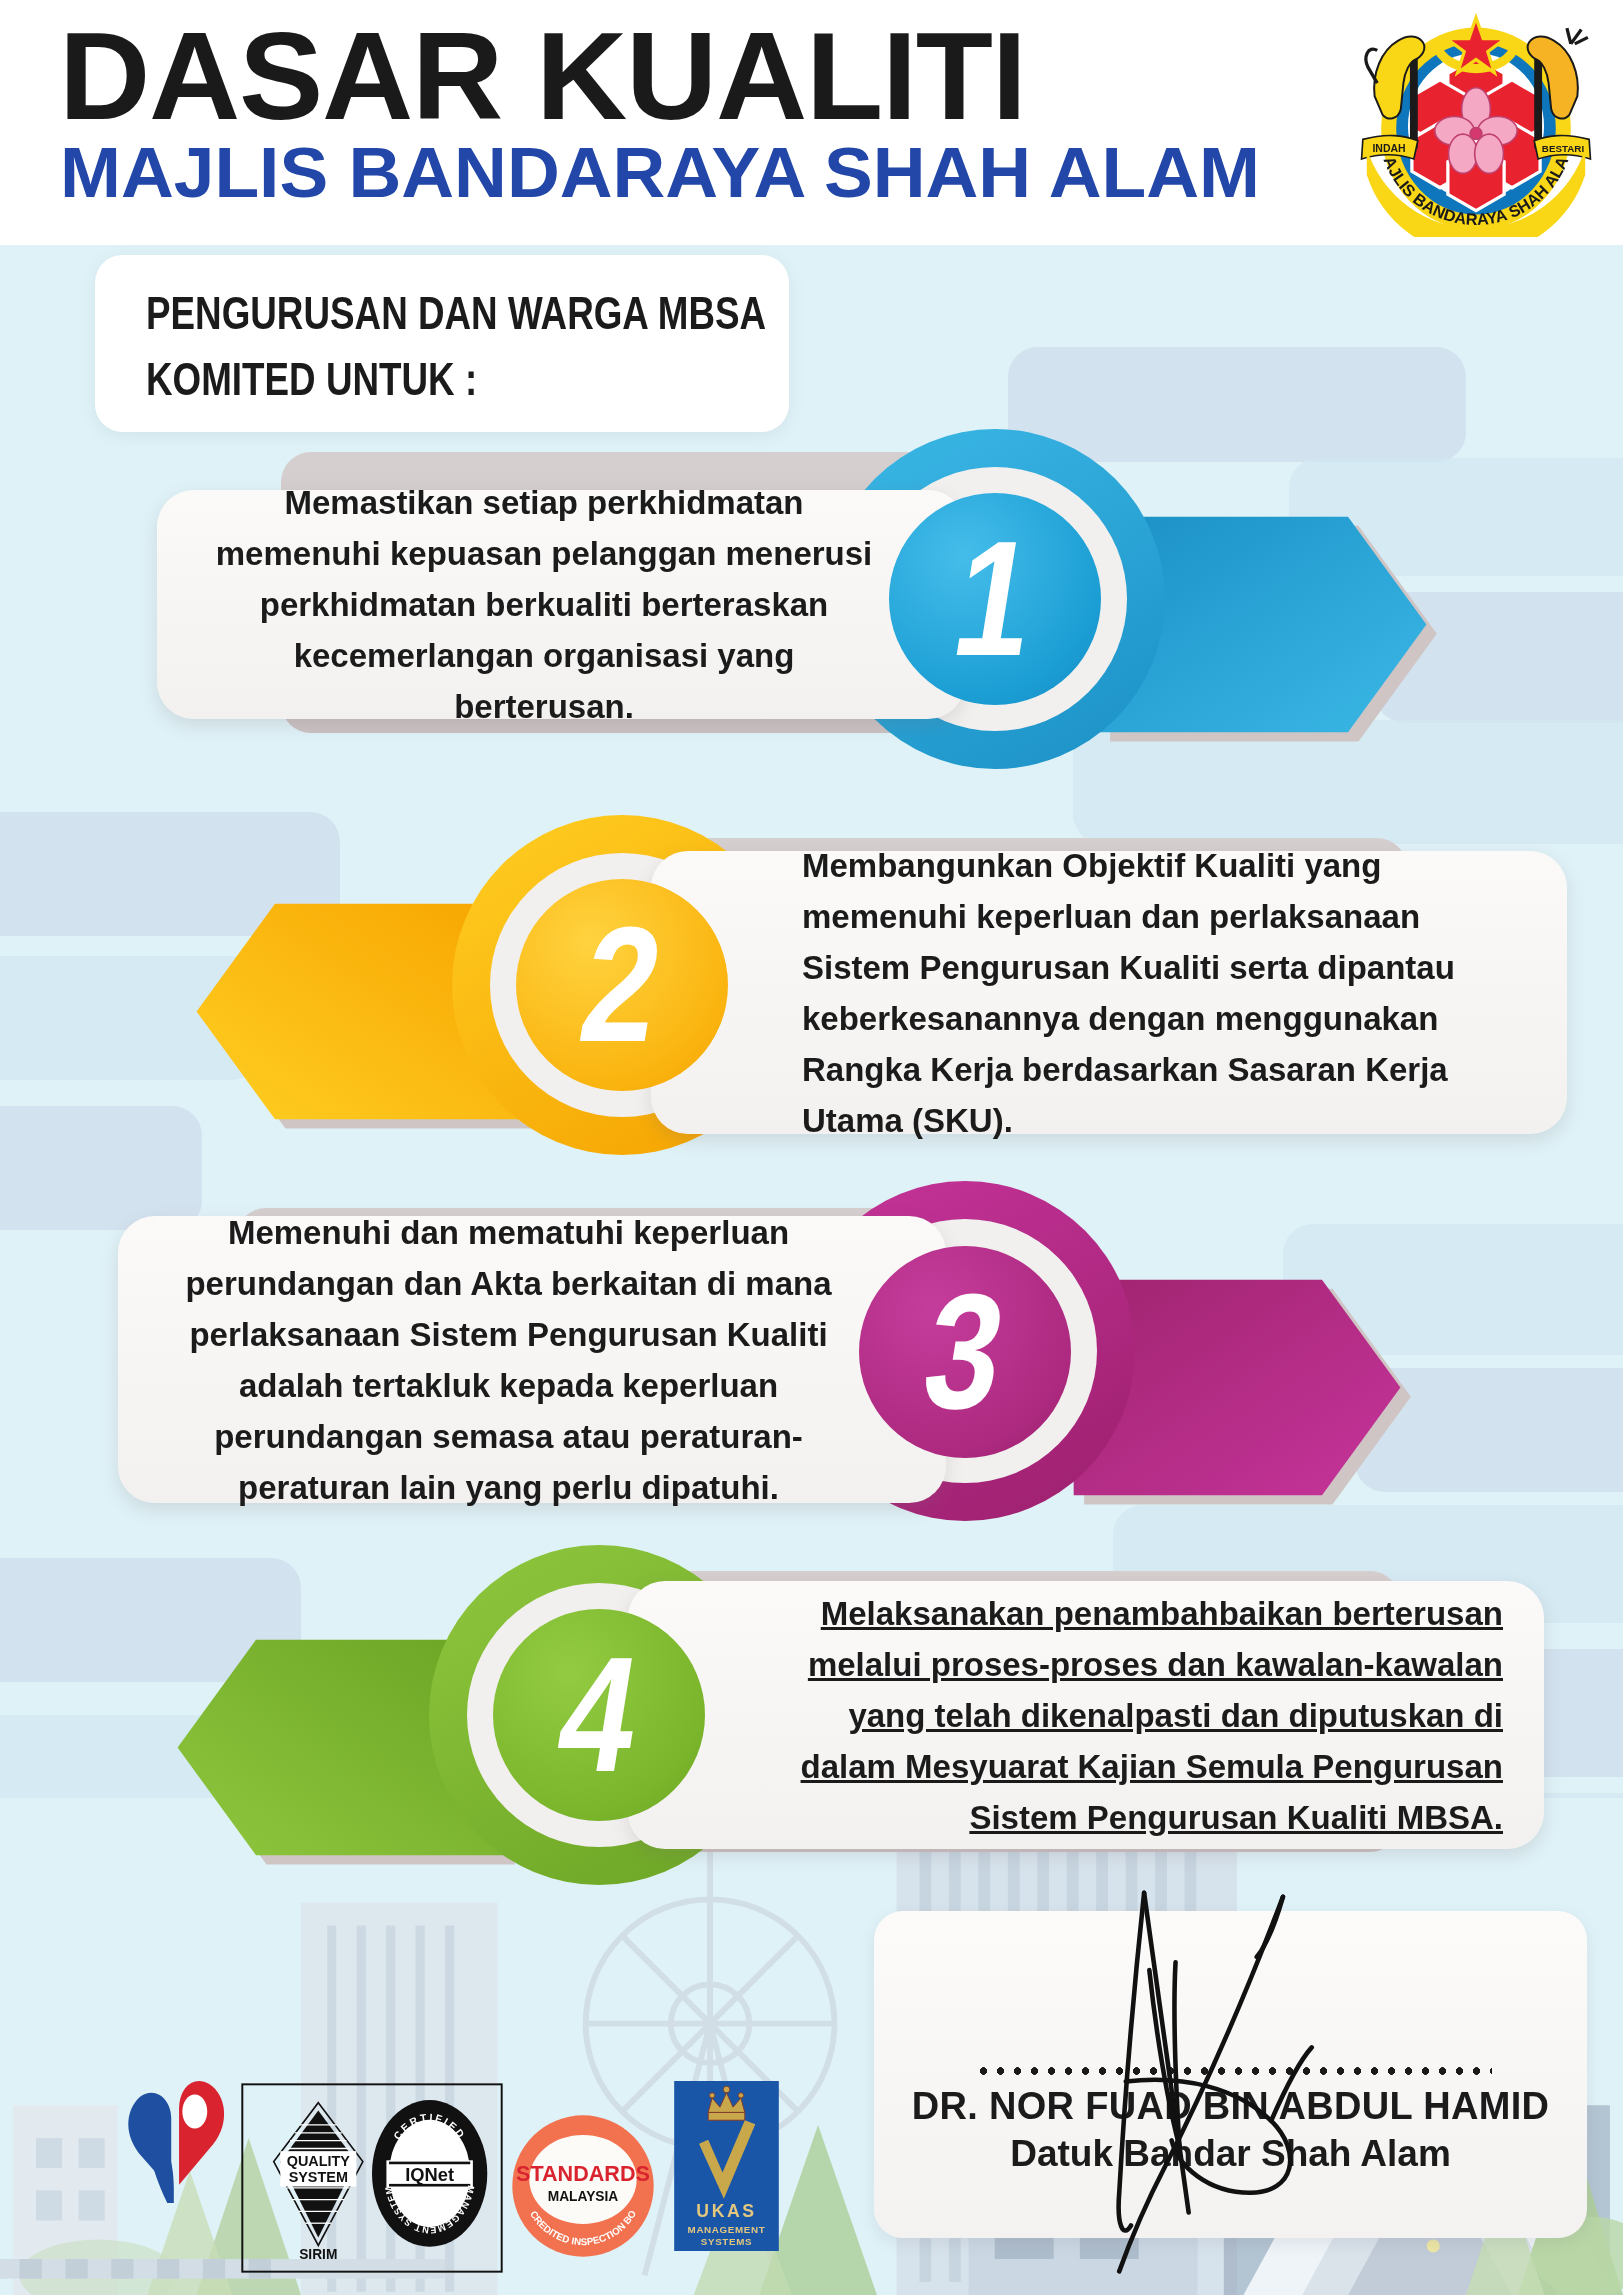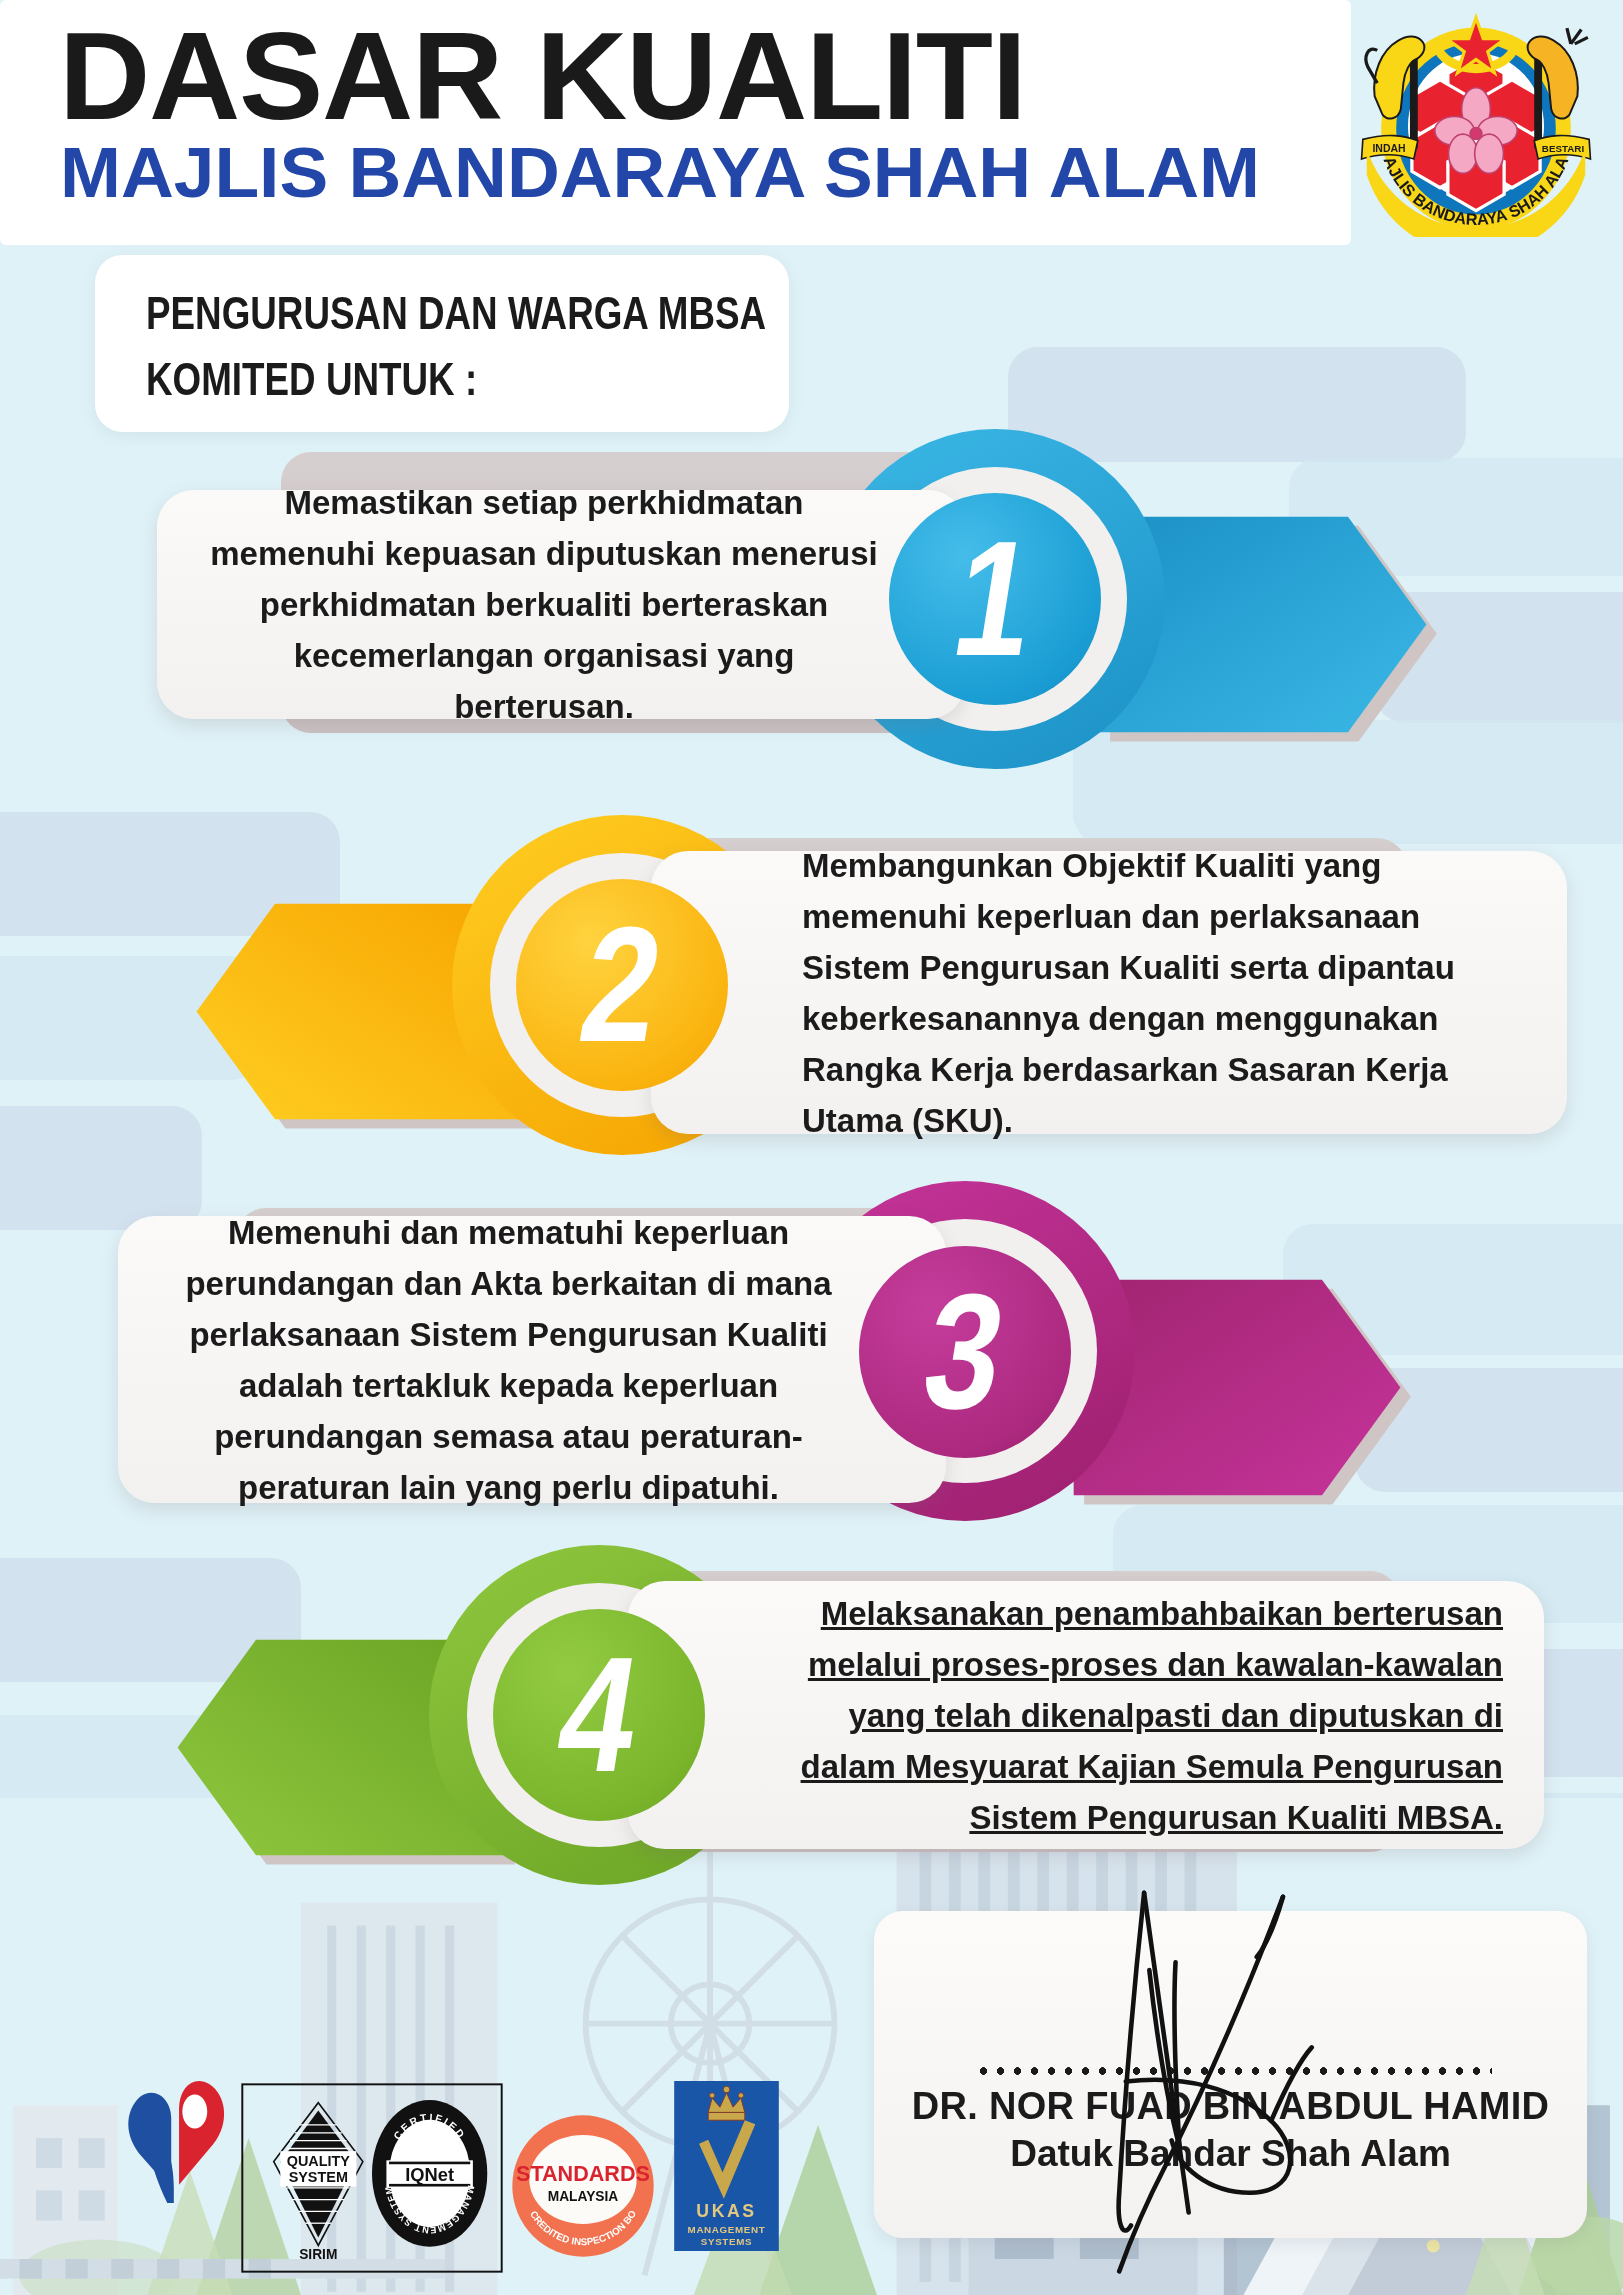--- a/index.html
+++ b/index.html
@@ -6,22 +6,22 @@
   html,body { width:1623px; height:2295px; }
   body {
     font-family:"Liberation Sans", sans-serif;
     background:#dff2f7;
     position:relative;
     overflow:hidden;
   }
 
   
   .header{
-    position:absolute; left:0; top:0; width:1351px; height:245px;
-    background:#ffffff; z-index:40;border-radius:6px;
+    position:absolute; left:0; top:0; width:1623px; height:245px;
+    background:#ffffff; z-index:40;
   }
   .title-main{
     position:absolute; left:59px; top:15.7px;
     font-family:"Liberation Sans", sans-serif;
     font-weight:bold; font-size:124px; line-height:121px;
     color:#1a1a1a; letter-spacing:-1.3px;
     transform:scaleX(1.02); transform-origin:left top;
   }
   .title-sub{
     position:absolute; left:60px; top:137px;
@@ -286,21 +286,21 @@
     <linearGradient id="g1" x1="0" y1="0" x2="1" y2="1">
       <stop offset="0%" stop-color="#1b90c6"></stop>
         <stop offset="100%" stop-color="#3bb8e6"></stop>
     </linearGradient>
     <path d="M40 50 h380 l120 165 l-120 165 h-380 z" fill="url(#g1)"></path>
   </svg>
   <div class="cardback" style="left:281px; top:452px; width:812px; height:281px;"></div>
   <div class="ring" style="left:825px; top:429px; width:340px; height:340px; background:linear-gradient(150deg,#3bb8e6 0%,#1b90c6 100%);"></div>
   <div class="whitering" style="left:863px; top:467px; width:264px; height:264px;"></div>
   <div class="textcard" style="left:157px; top:490px; width:808px; height:229px; display:flex; align-items:center; padding:0 79px 0 45px;">
-    <div class="body" style="text-align:center; width:100%;">Memastikan setiap   perkhidmatan memenuhi  kepuasan  diputuskan menerusi perkhidmatan berkualiti berteraskan kecemerlangan organisasi yang berterusan.</div>
+    <div class="body" style="text-align:center; width:100%;">Memastikan setiap   perkhidmatan memenuhi  kepuasan  pelanggan menerusi perkhidmatan berkualiti berteraskan kecemerlangan organisasi yang berterusan.</div>
   </div>
   <div class="disc" style="left:889px; top:493px; width:212px; height:212px; background:radial-gradient(circle at 35% 30%,#45bdea 0%,#1b9ed4 70%,#1289c2 100%);">
     <span class="num">1</span>
   </div>
 </div>
 
 <div class="item">
   <svg class="chev" style="left:183px; top:871px; width:367px; height:281px;" viewBox="0 0 560 430">
     <path d="M520 50 h-380 l-120 165 l120 165 h380 z" fill="#cfc5c5" transform="translate(16,14)"></path>
     <linearGradient id="g2" x1="1" y1="0" x2="0" y2="1">

